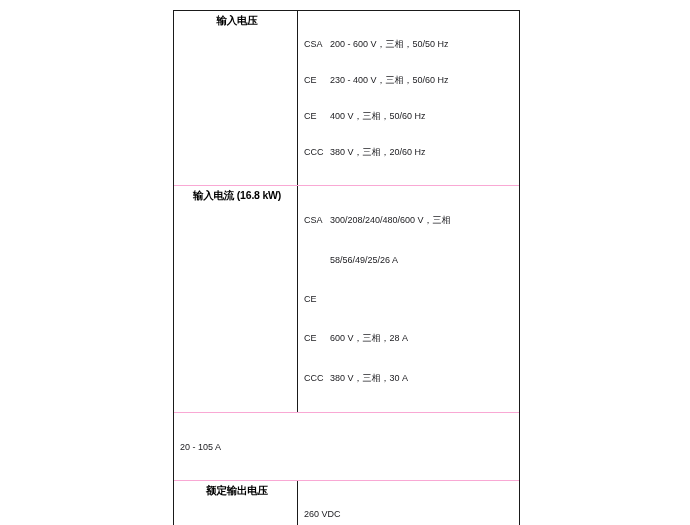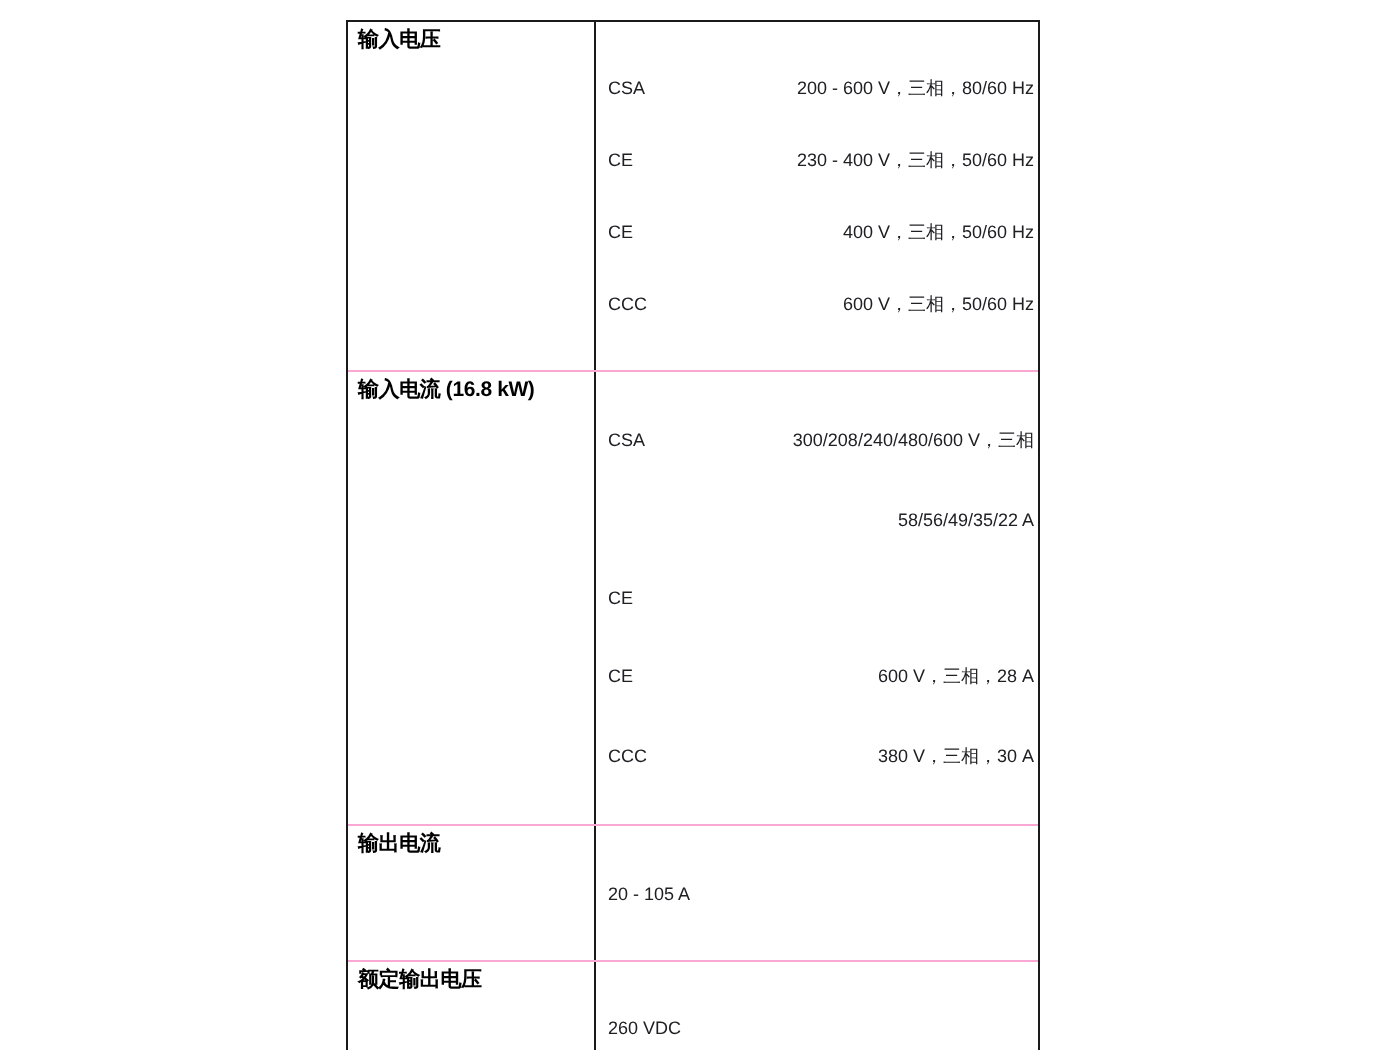--- a/index.html
+++ b/index.html
@@ -14,64 +14,64 @@
     border:1.5px solid #1a1a1a;background:#ffffff;
   }
   .row{display:flex;border-top:1px solid #f9a8d4;}
   .row:first-child{border-top:0;}
   .lbl{
     width:124px;min-width:124px;box-sizing:border-box;
     border-right:1px solid #1a1a1a;
     padding:3px 2px 2px 5px;
     font-weight:bold;font-size:10.5px;line-height:12px;color:#000;
     letter-spacing:-0.2px;
+    text-align:center;
   }
   .val{
     flex:1;box-sizing:border-box;
     padding:3px 2px 2px 6px;
     font-size:9px;line-height:12.3px;color:#202024;
     white-space:pre-wrap;
   }
-  .vline{display:flex;justify-content:space-between;}
+  .vline{display:flex;}
   .cert{width:26px;min-width:26px;}
   
   .r1{min-height:48px}  .r1 .vline{line-height:11.4px}
   .r2{min-height:78px}  .r2 .vline{line-height:14.8px}
   .r3{min-height:17px}
   .r4{min-height:16px}
 </style>
 </head>
 <body>
 
 <div class="page">
   <div class="spec-table">
 
     <div class="row r1">
       <div class="lbl">输入电压</div>
       <div class="val">
-        <div class="vline"><span class="cert">CSA</span><span>200 - 600 V，三相，80/60 Hz</span></div>
+        <div class="vline"><span class="cert">CSA</span><span>200 - 600 V，三相，50/50 Hz</span></div>
         <div class="vline"><span class="cert">CE</span><span>230 - 400 V，三相，50/60 Hz</span></div>
         <div class="vline"><span class="cert">CE</span><span>400 V，三相，50/60 Hz</span></div>
-        <div class="vline"><span class="cert">CCC</span><span>600 V，三相，50/60 Hz</span></div>
+        <div class="vline"><span class="cert">CCC</span><span>380 V，三相，20/60 Hz</span></div>
       </div>
     </div>
 
     <div class="row r2">
       <div class="lbl">输入电流 (16.8 kW)</div>
       <div class="val">
         <div class="vline"><span class="cert">CSA</span><span>300/208/240/480/600 V，三相</span></div>
-        <div class="vline"><span class="cert"></span><span>58/56/49/35/22 A</span></div>
+        <div class="vline"><span class="cert"></span><span>58/56/49/25/26 A</span></div>
         <div class="vline"><span class="cert">CE</span></div>
         <div class="vline"><span class="cert">CE</span><span>600 V，三相，28 A</span></div>
         <div class="vline"><span class="cert">CCC</span><span>380 V，三相，30 A</span></div>
       </div>
     </div>
 
     <div class="row r3">
-      <div class="lbl">输出电流</div>
       <div class="val">
         <div class="vline"><span>20 - 105 A</span></div>
       </div>
     </div>
 
     <div class="row r4">
       <div class="lbl">额定输出电压</div>
       <div class="val">
         <div class="vline"><span>260 VDC</span></div>
       </div>

